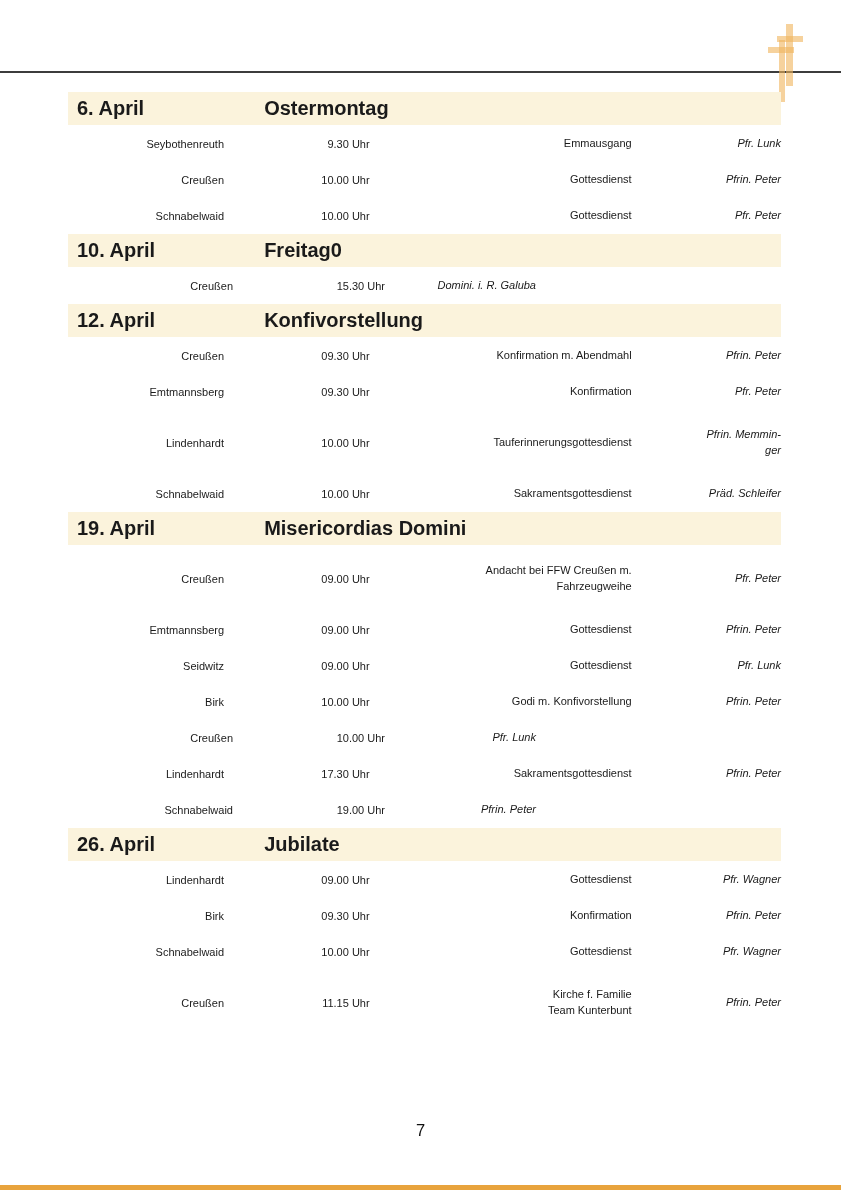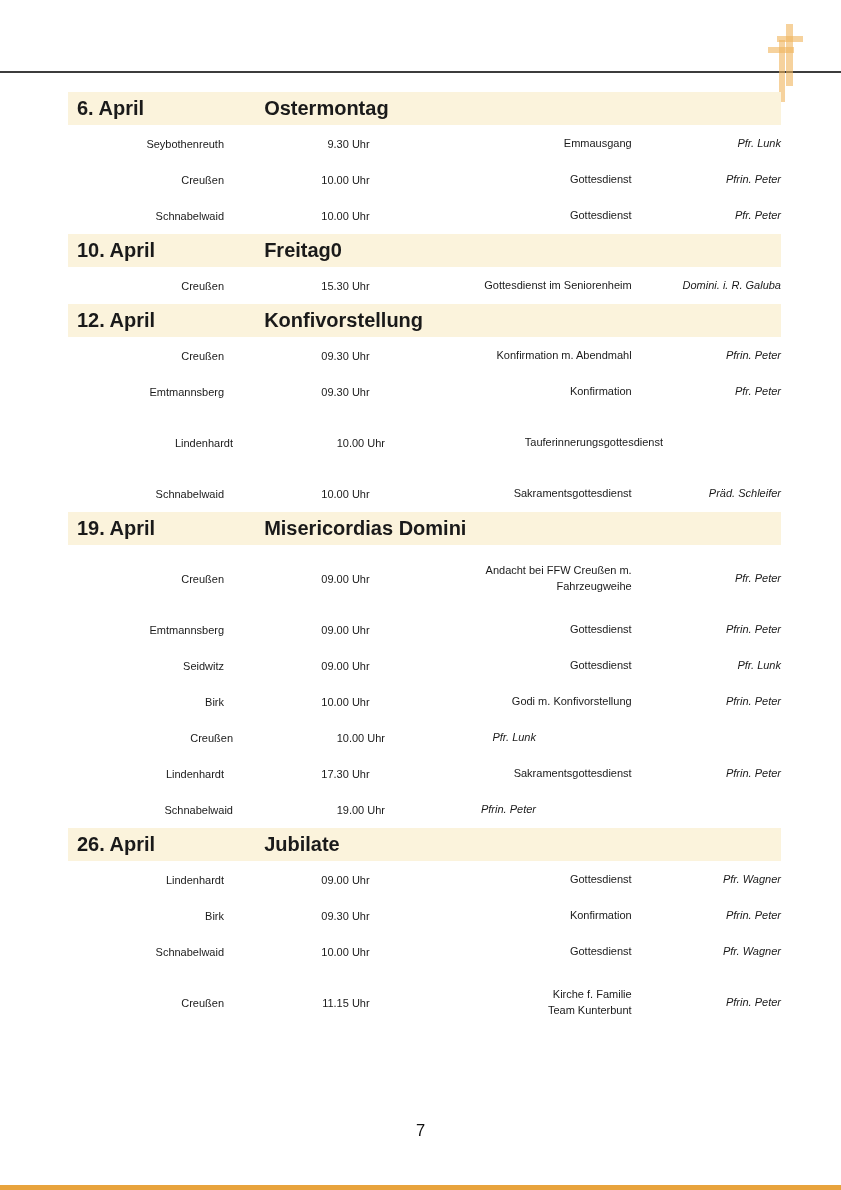--- a/index.html
+++ b/index.html
@@ -88,21 +88,20 @@
         <div class="cell c3">Gottesdienst</div>
         <div class="cell c4">Pfr. Peter</div>
       </div>
       <div class="band">
         <div class="cell c1">10. April</div>
         <div class="cell c2">Freitag0</div>
       </div>
       <div class="row">
         <div class="cell c1">Creußen</div>
         <div class="cell c2">15.30 Uhr</div>
-        <div class="cell c3">Gottesdienst im Seniorenheim</div>
         <div class="cell c4">Domini. i. R. Galuba</div>
       </div>
       <div class="band">
         <div class="cell c1">12. April</div>
         <div class="cell c2">Konfivorstellung</div>
       </div>
       <div class="row">
         <div class="cell c1">Creußen</div>
         <div class="cell c2">09.30 Uhr</div>
         <div class="cell c3">Konfirmation m. Abendmahl</div>
@@ -111,20 +110,22 @@
       <div class="row">
         <div class="cell c1">Emtmannsberg</div>
         <div class="cell c2">09.30 Uhr</div>
         <div class="cell c3">Konfirmation</div>
         <div class="cell c4">Pfr. Peter</div>
       </div>
       <div class="row double">
         <div class="cell c1">Lindenhardt</div>
         <div class="cell c2">10.00 Uhr</div>
         <div class="cell c3">Tauferinnerungsgottesdienst</div>
+        <div class="cell c4">Pfrin. Memmin-
+ger</div>
       </div>
       <div class="row">
         <div class="cell c1">Schnabelwaid</div>
         <div class="cell c2">10.00 Uhr</div>
         <div class="cell c3">Sakramentsgottesdienst</div>
         <div class="cell c4">Präd. Schleifer</div>
       </div>
       <div class="band">
         <div class="cell c1">19. April</div>
         <div class="cell c2">Misericordias Domini</div>

